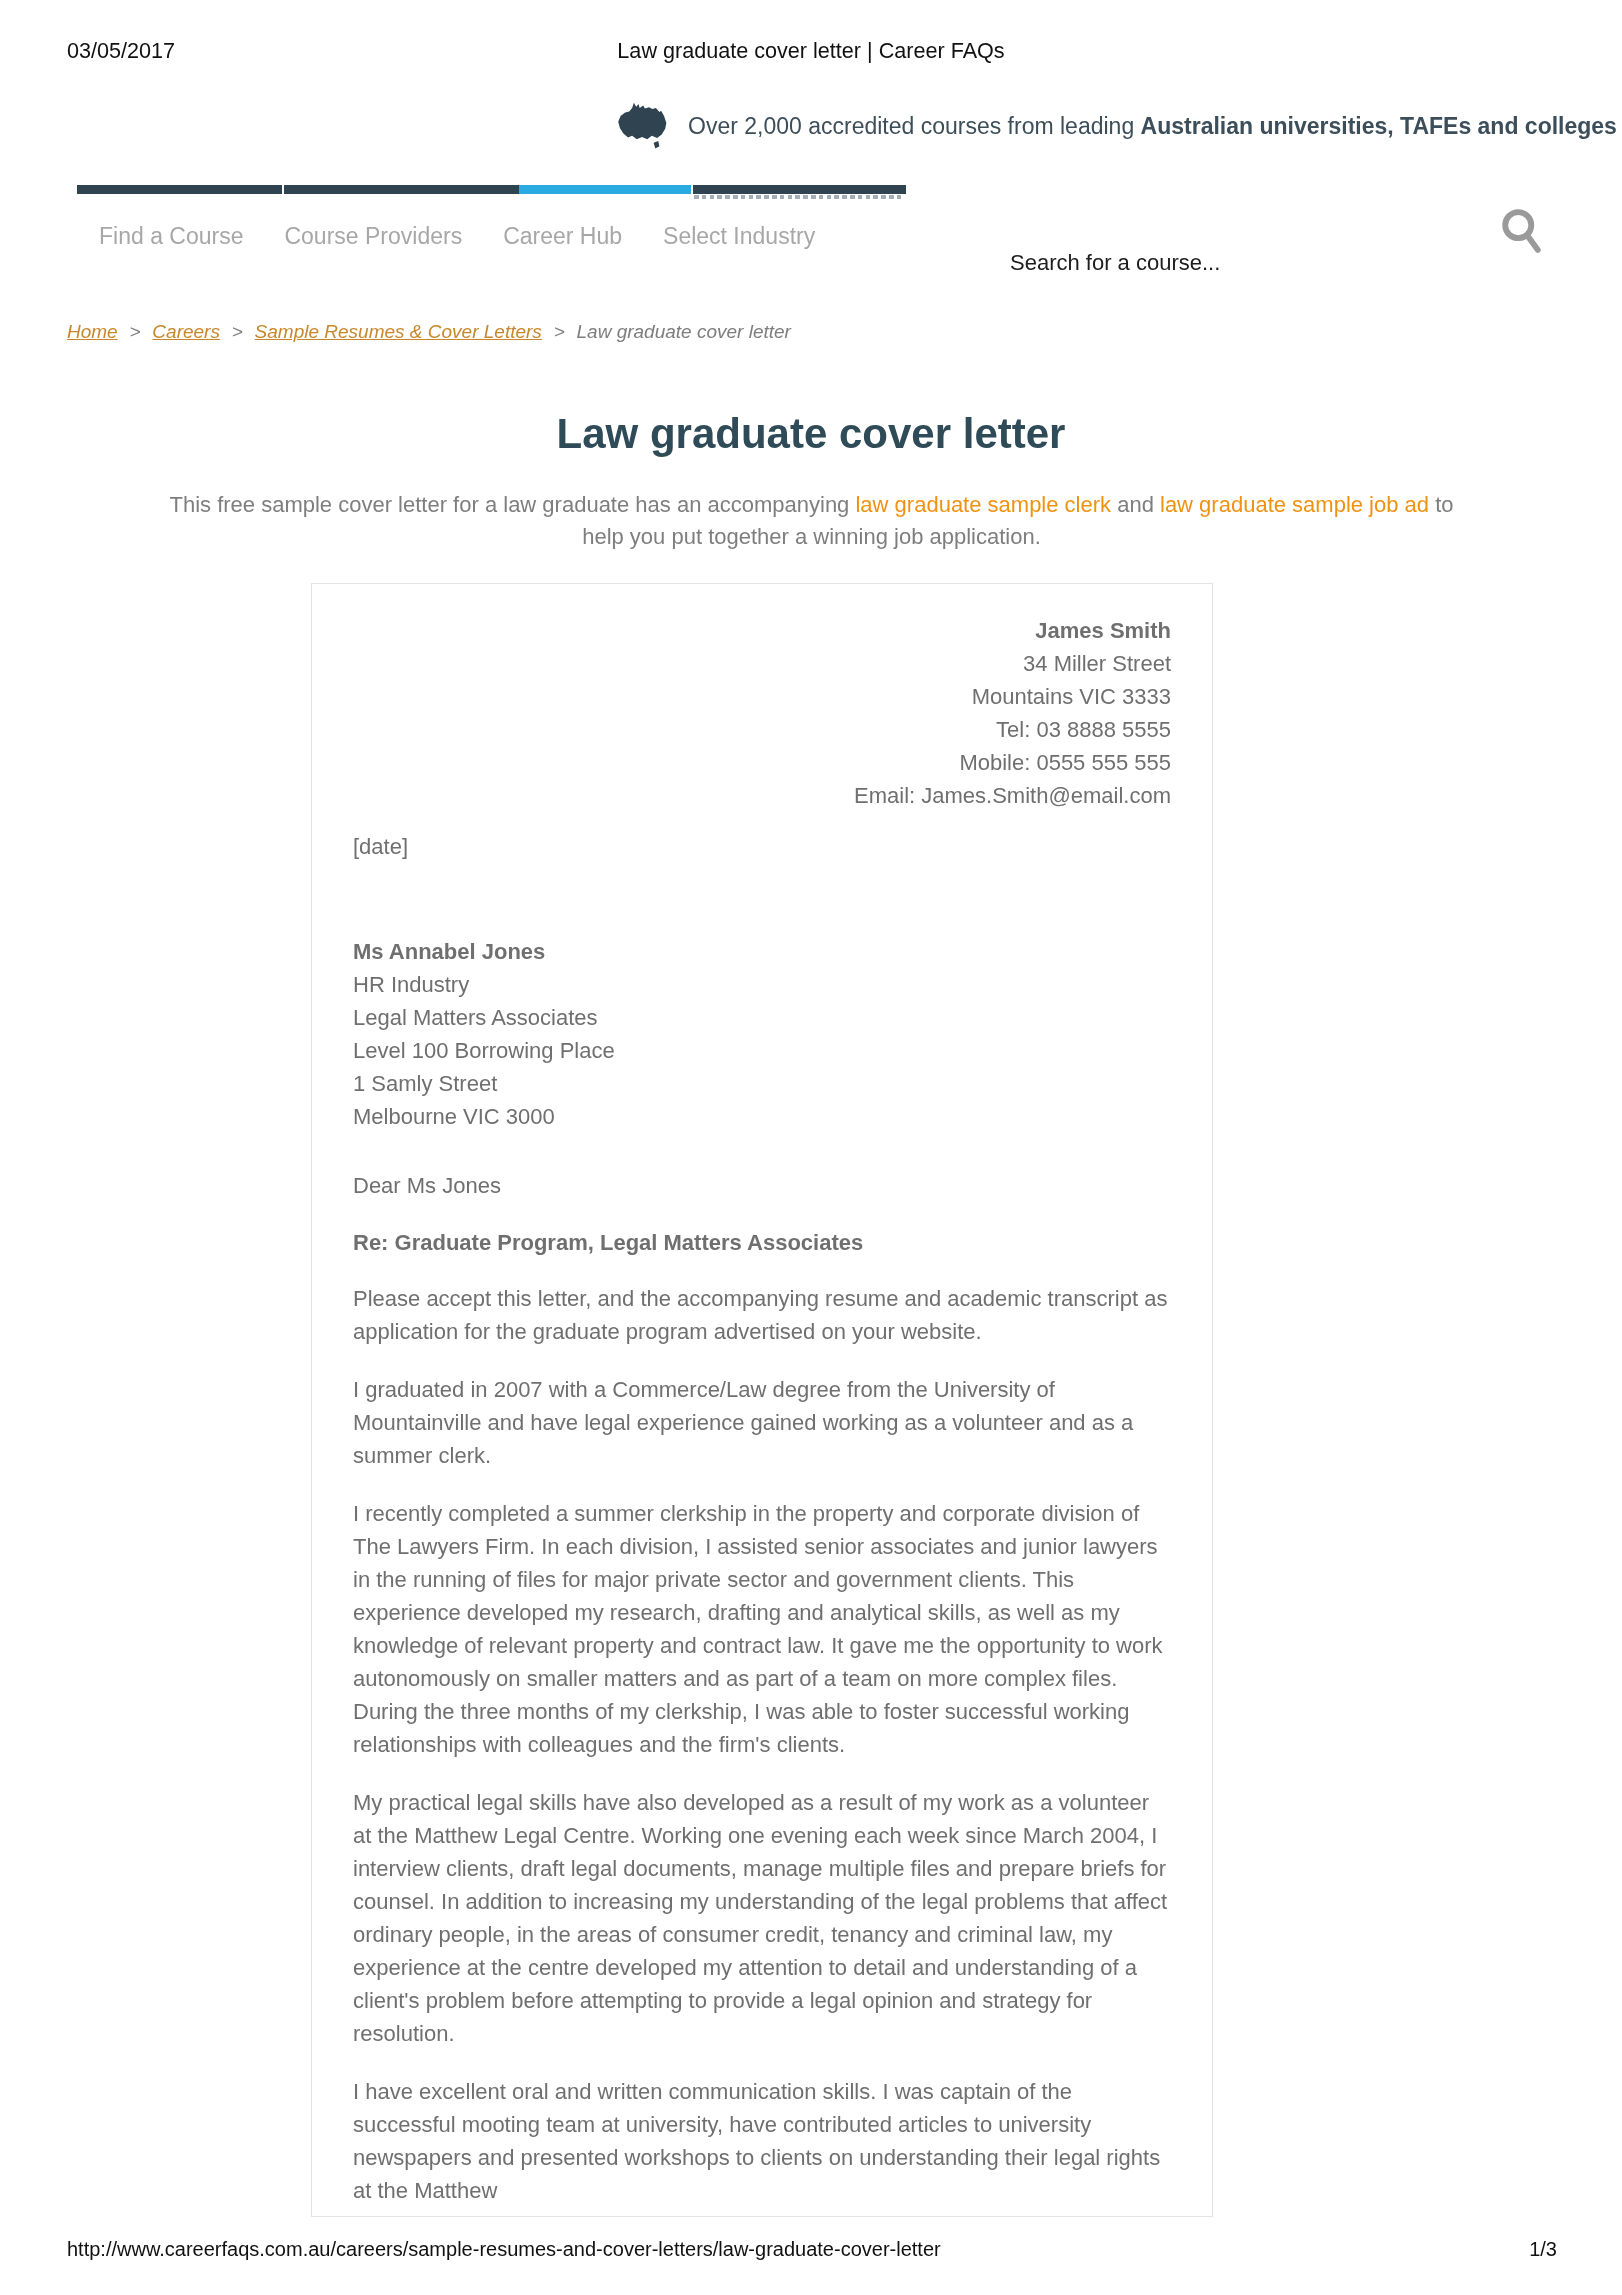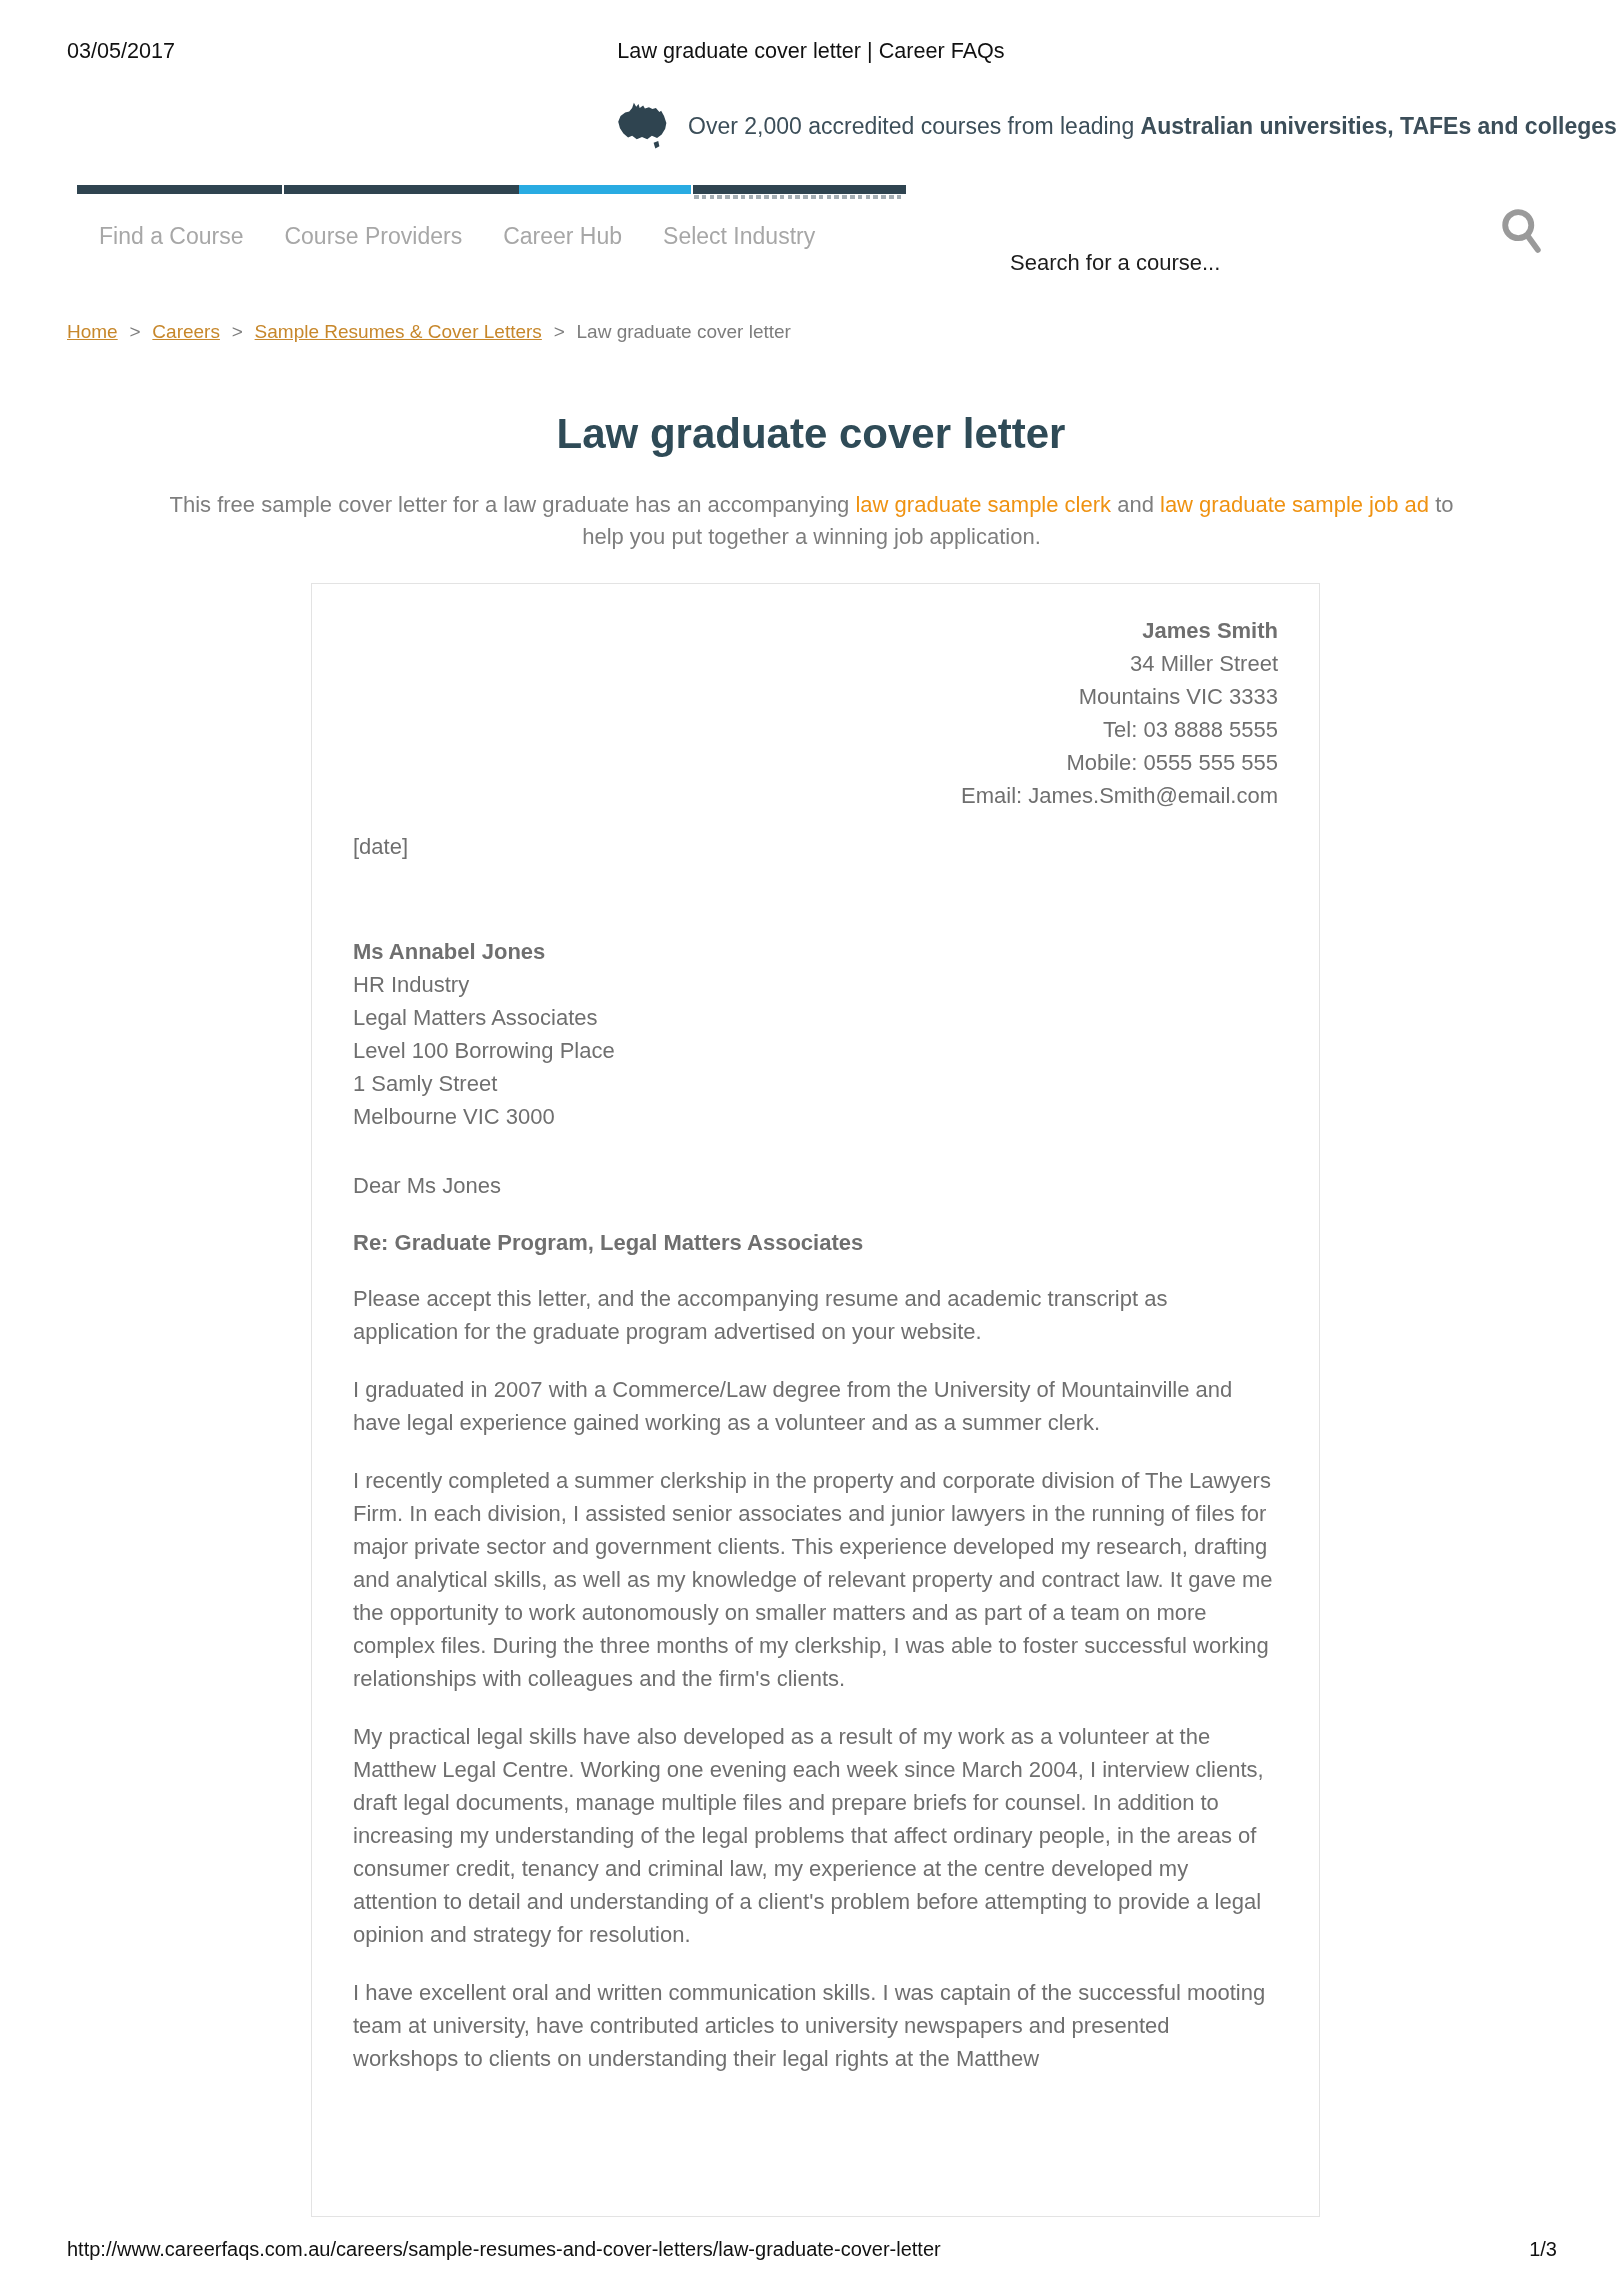--- a/index.html
+++ b/index.html
@@ -26,33 +26,33 @@
   .logo-subtext{top:195px;left:694px;width:211px;height:3.9px;
     background:repeating-linear-gradient(90deg,#5a6b76 0 4.6px,#ffffff 4.6px 7.8px);opacity:.55;}
 
   
   .nav-row{top:223px;left:99px;display:flex;gap:41px;font-size:23px;color:#a7a7a7;white-space:nowrap;}
   .nav-item{cursor:pointer;}
   .search-text{top:222px;left:1010px;font-size:22px;color:#1d1d1d;margin-top:28px;}
   .search-icon{top:208px;left:1500px;width:43px;height:46px;}
 
   
-  .breadcrumb{top:321px;left:67px;font-size:19px;color:#7d7d7d;white-space:nowrap;}
+  .breadcrumb{top:321px;left:67px;font-size:19px;color:#7d7d7d;white-space:nowrap;font-style:italic;}
   .breadcrumb a.crumb{color:#c7872b;text-decoration:underline;cursor:pointer;}
   .breadcrumb .sep{color:#7d7d7d;margin:0 6.5px;}
 
   
   .page-heading{top:410px;left:0;right:0;text-align:center;
     font-size:42px;font-weight:bold;color:#2f4b57;}
   .intro{top:489px;left:157px;width:1309px;text-align:center;
     font-size:22px;line-height:1.45;color:#7e7e7e;}
   .intro .ilink{color:#ef9211;cursor:pointer;}
 
   
-  .letter{top:583px;left:311px;width:1009px;height:1634px;box-sizing:border-box;
+  .letter{top:583px;left:311px;width:902px;height:1634px;box-sizing:border-box;
     border:0.7px solid #e3e3e3;background:#fff;padding:30px 41px 0 41px;
     font-size:22px;line-height:33px;color:#6f6f6f;overflow:hidden;}
   .sender{text-align:right;}
   .bold{font-weight:bold;}
   .date-line{margin-top:18.3px;}
   .recipient{margin-top:72px;}
   .salutation{margin-top:36px;}
   .subject{margin-top:23.5px;font-weight:bold;}
   .para{margin-top:25px;}
   .para.first{margin-top:23px;}

